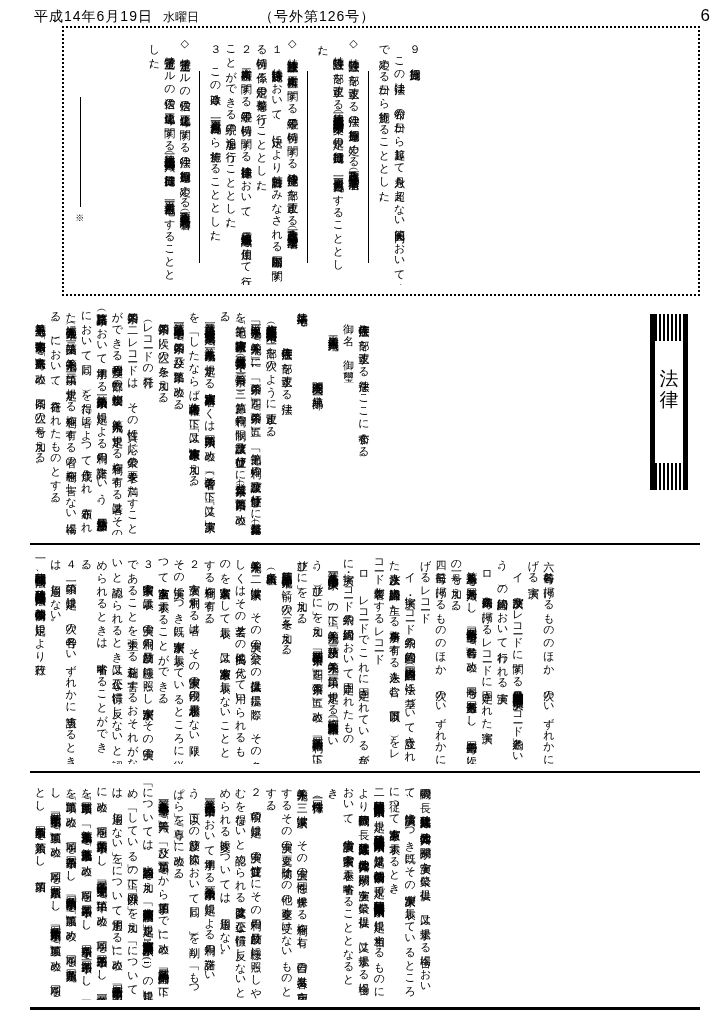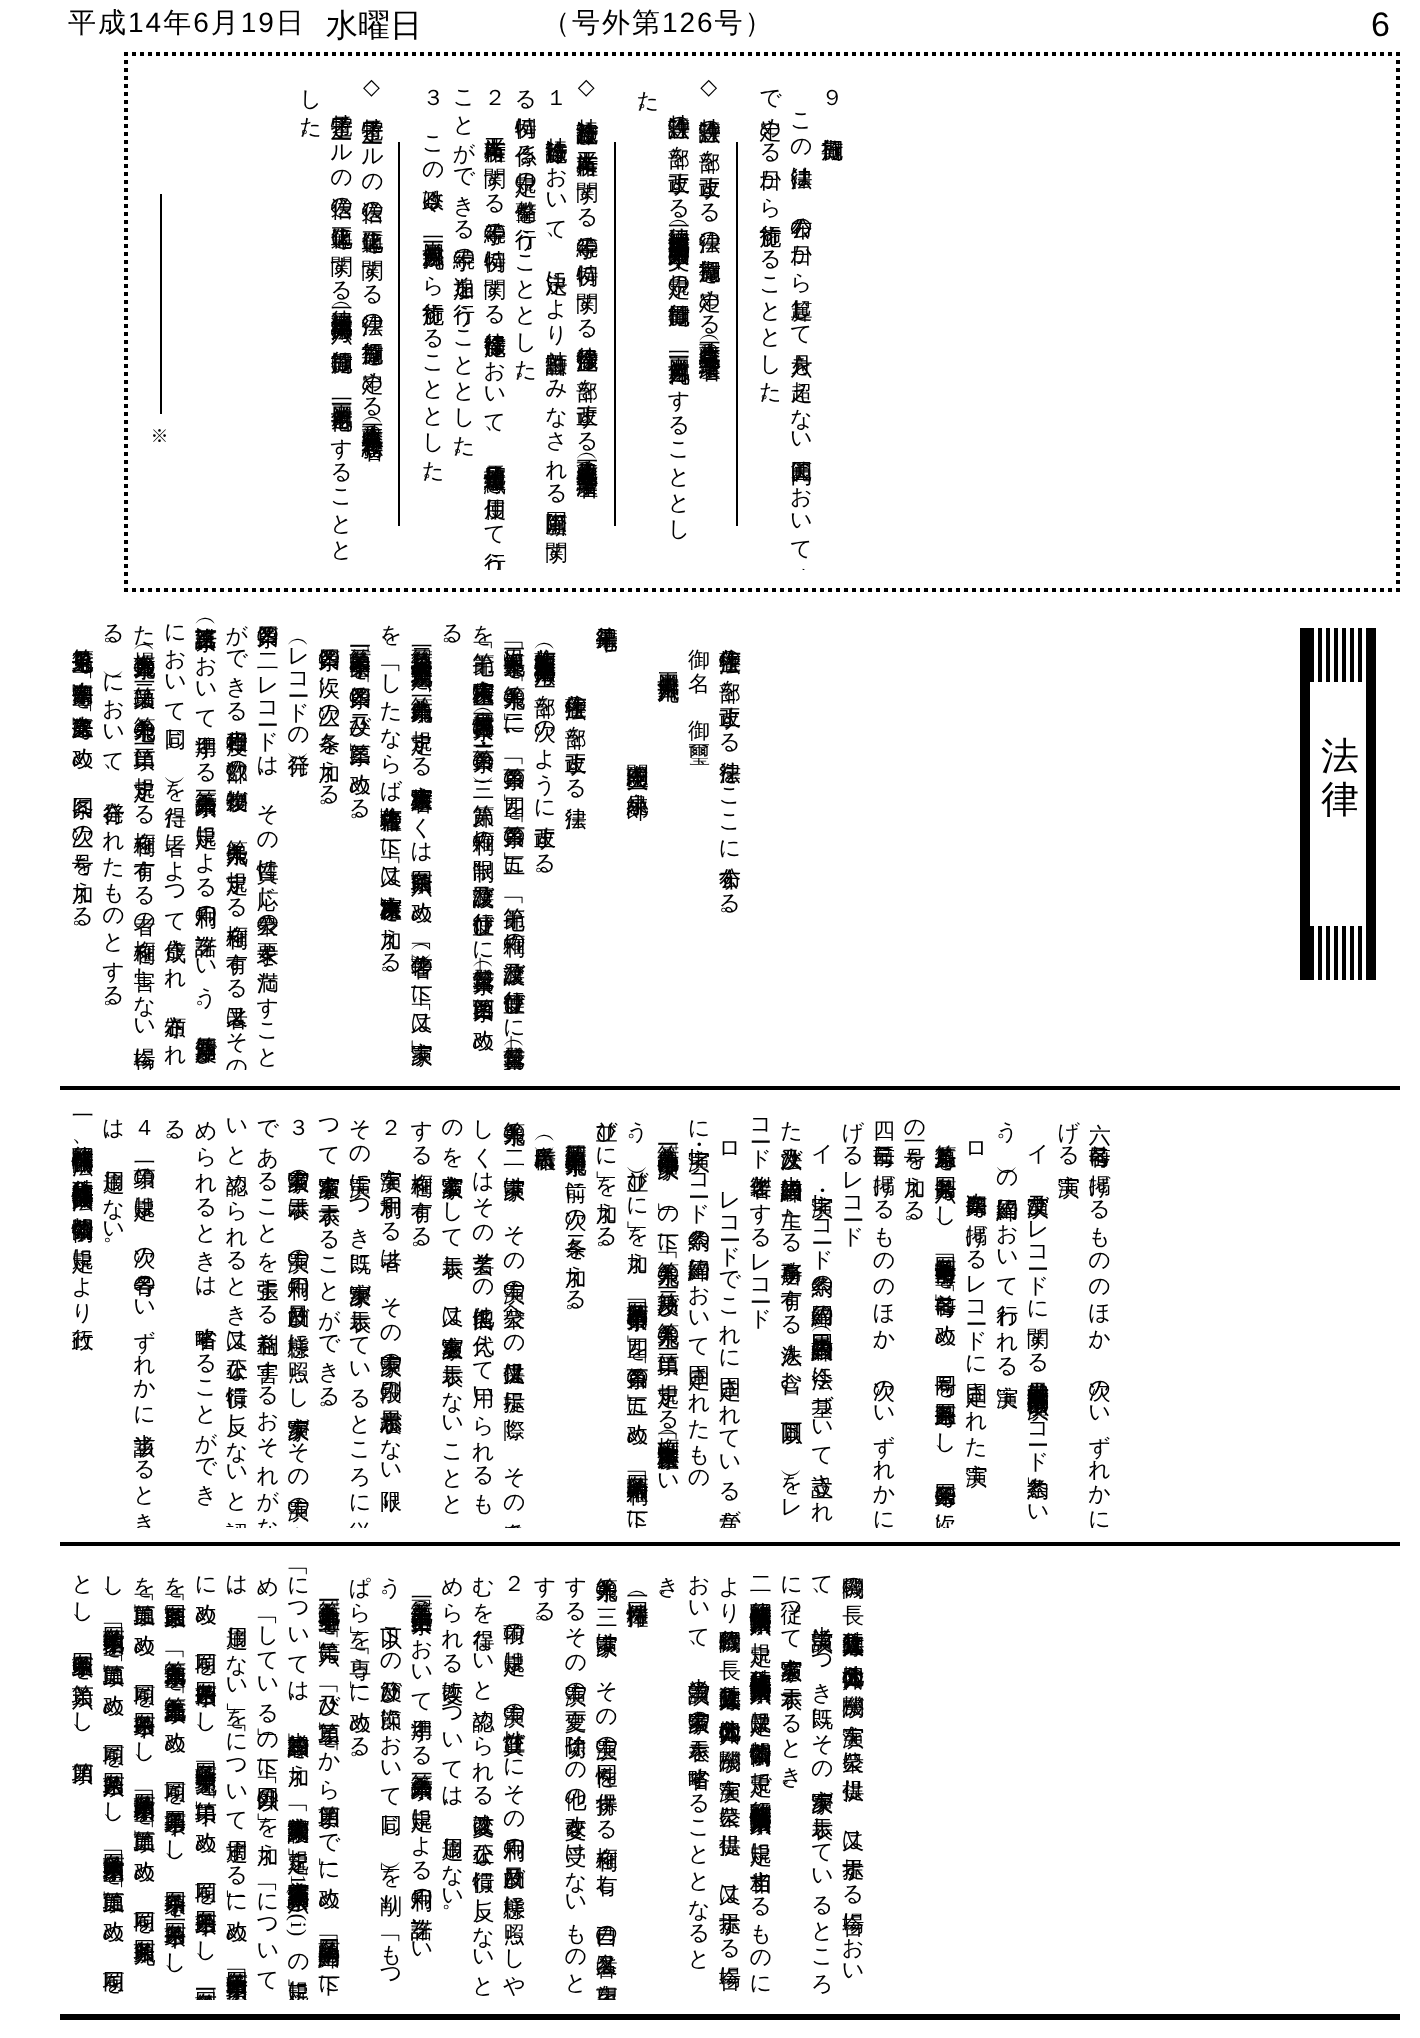--- a/index.html
+++ b/index.html
@@ -4,26 +4,26 @@
 <style>
   * { margin:0; padding:0; box-sizing:border-box; }
   html,body { background:#fff; }
   body {
     width:710px; height:1019px;
     font-family:"Liberation Serif","DejaVu Serif",serif;
     color:#000; overflow:hidden; position:relative;
   }
   
   .header {
-    height:26px; padding:3px 15px 0 34px;
-    display:flex; align-items:flex-start;
+    height:26px; padding:3px 0 0 34px;
+    display:flex; align-items:flex-end;
     font-family:"Liberation Sans","DejaVu Sans",sans-serif;
   }
   .hdr-date { font-size:14px; letter-spacing:1px; }
-  .hdr-week { font-size:16px; margin-left:10px; }
+  .hdr-week { font-size:12px; margin-left:10px; }
   .hdr-title { font-size:19px; font-weight:bold; letter-spacing:46px; margin-left:78px; }
   .hdr-issue { font-size:14px; margin-left:60px; letter-spacing:1px; }
   .hdr-page { font-size:17px; margin-left:auto; }
   
   .vflow {
     writing-mode:vertical-rl; text-orientation:mixed;
     height:100%; overflow:hidden;
     font-size:11px; line-height:15.4px; letter-spacing:0.5px;
   }
   .vflow p { margin:0; }

